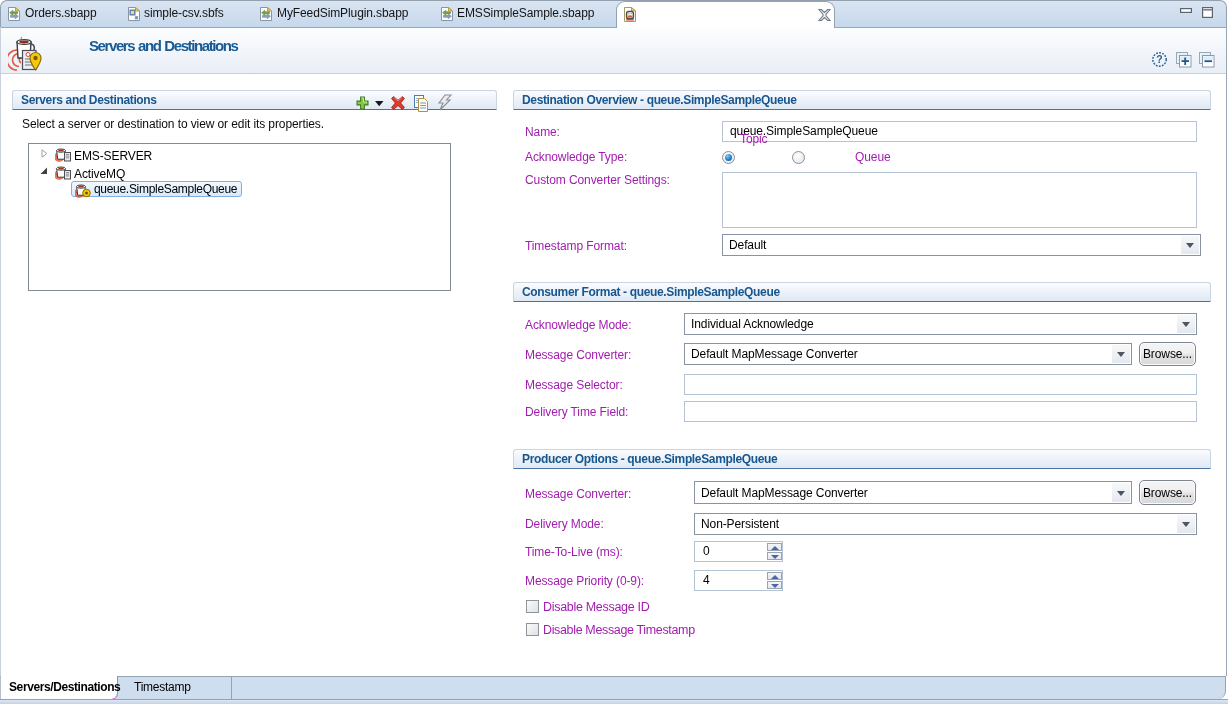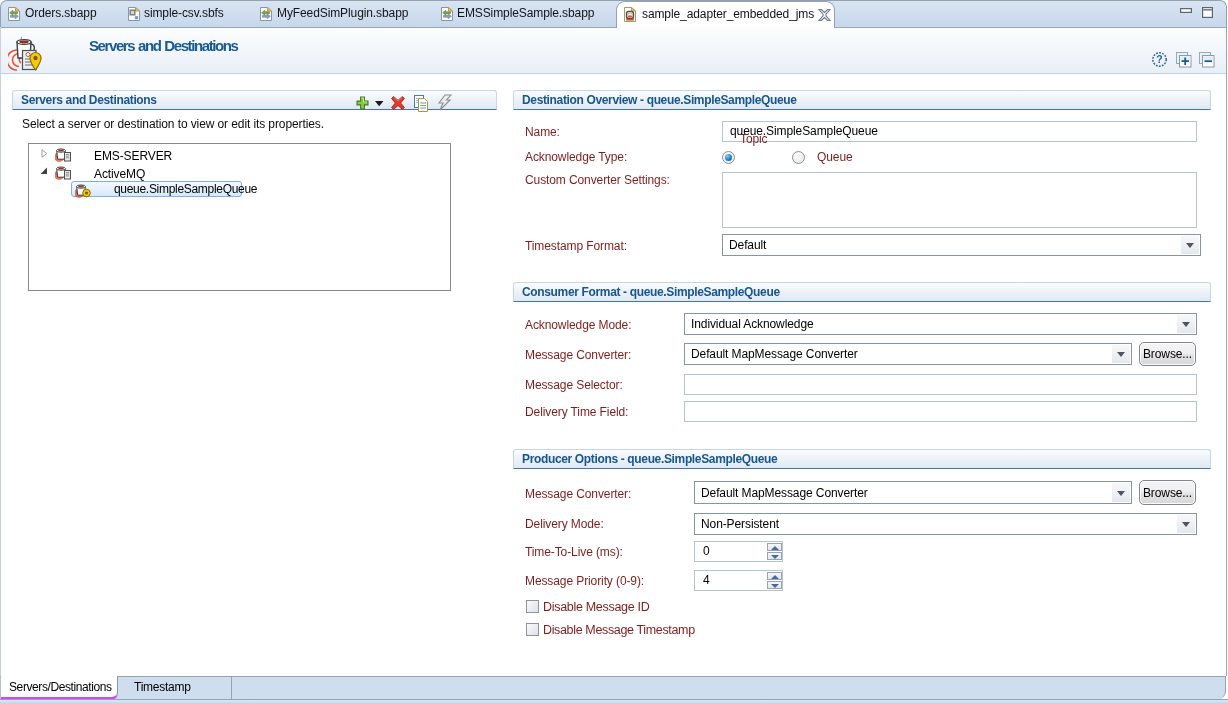--- a/index.html
+++ b/index.html
@@ -23,26 +23,26 @@
   background:linear-gradient(#fcfdfe,#e9eff7); border-bottom:1px solid #bdd2e7; }
 #bigtitle { position:absolute; left:88px; top:9px; font-size:15px; font-weight:bold; color:#175a94; letter-spacing:-1.4px; word-spacing:1px; }
 
 
 .sec { position:absolute; height:20px; background:linear-gradient(#fbfcfe 0%,#eef3f9 45%,#dfe9f4 100%);
   border:1px solid #c8d6e4; border-bottom:1px solid #4873a2; border-radius:3px 3px 0 0;
   font-weight:bold; font-size:12px; color:#17568e; line-height:19px; padding-left:8px; letter-spacing:-0.35px; }
 
 
 #treebox { left:28px; top:143px; width:423px; height:148px; background:#fff; border:1px solid #848a93; }
-.trow { position:absolute; font-size:12px; line-height:18px; color:#000; white-space:nowrap;margin-left:20px; }
+.trow { position:absolute; font-size:12px; line-height:18px; color:#000; white-space:nowrap; }
 #selpill { position:absolute; left:42px; top:37px; width:171px; height:16px;
   background:linear-gradient(#f3f9fe,#d7e9fb); border:1px solid #84aede; border-radius:3px; }
 
 
-.lbl { position:absolute; left:525px; font-size:12px; color:#7f1d1d; white-space:nowrap; }
+.lbl { position:absolute; left:525px; font-size:12px; color:#a21caf; white-space:nowrap; }
 .tin { position:absolute; background:#fff; border:1px solid #b4c4d4; font-size:12px; color:#000; }
 .combo { position:absolute; background:#fff; border:1px solid #8894a2; font-size:12px; color:#000; }
 .combo .val { position:absolute; left:6px; top:0; bottom:0; display:flex; align-items:center; }
 .combo .btn { position:absolute; top:1px; bottom:1px; right:1px; width:18px;
   background:linear-gradient(#f7f8fa,#e4e8ee); }
 .combo .btn:before { content:""; position:absolute; left:5px; top:50%; margin-top:-2px;
   border-left:4px solid transparent; border-right:4px solid transparent; border-top:5px solid #4c5560; }
 .pbtn { position:absolute; background:linear-gradient(#f4f4f4 0%,#efefef 45%,#e2e2e2 55%,#d8d8d8 100%);
   border:1px solid #7e8790; border-radius:5px; font-size:12px; color:#000;
   display:flex; align-items:center; justify-content:center; box-shadow:inset 0 0 0 1px #fbfbfb; }
@@ -59,22 +59,22 @@
   background:linear-gradient(135deg,#f9fafb,#dde2e8); }
 .radio { position:absolute; width:13px; height:13px; border-radius:50%;
   border:1px solid #8b8f94; background:radial-gradient(circle at 40% 35%,#ffffff,#dfe3e7); }
 .radio.on:before { content:""; position:absolute; left:2px; top:2px; width:7px; height:7px; border-radius:50%;
   background:radial-gradient(circle at 35% 30%,#7fd0f2,#1e78c8 60%,#0f5694); }
 
 
 #bstrip { left:0; top:676px; width:1226px; height:23px; background:#cfdeee;
   border:1px solid #97a2b1; border-bottom:none; border-radius:0 0 8px 0; border-left-color:#b7c0cc; }
 #btab1 { position:absolute; left:0; top:-1px; width:117px; height:24px; background:#ffffff;
-  border-right:1px solid #8a97a7; border-bottom:3px solid #d946ef; border-radius:0 0 7px 0;
-  line-height:23px; padding-left:8px; font-size:12px; letter-spacing:-0.4px; }
+  border-right:1px solid #8a97a7; border-bottom:1px solid #d946ef; border-radius:0 0 7px 0;
+  line-height:23px; padding-left:8px; font-size:12px; letter-spacing:-0.4px;font-weight:bold; }
 #btab2 { position:absolute; left:117px; top:0; width:114px; height:22px; line-height:21px; padding-left:16px;
   border-right:1px solid #98a3b2; font-size:12px; letter-spacing:-0.25px; }
 #bottomband { left:0; top:699px; width:1228px; height:5px; background:linear-gradient(#dde7f2,#c3d3e5); border-top:1px solid #8fa3bc; }
 </style>
 </head>
 <body>
 
 <div class="abs" id="tabstrip"></div>
 
 <svg class="abs" style="left:8px; top:7px;" width="12" height="14" viewBox="0 0 12 14">
@@ -112,21 +112,20 @@
 <div id="activetab">
   <svg class="ic" width="12" height="15" viewBox="0 0 12 15">
     <path d="M0.5 0.5 L7.5 0.5 L11.5 4 L11.5 14.5 L0.5 14.5 Z" fill="#fff" stroke="#a39b66"></path>
     <path d="M7.5 0.5 L7.5 4 L11.5 4 Z" fill="#e3c985" stroke="#bd9c4a"></path>
     <rect x="2.2" y="11" width="7.6" height="2.6" fill="#e0592f"></rect>
     <rect x="2.6" y="4.6" width="6.8" height="7" rx="2" fill="none" stroke="#4a4e55" stroke-width="1.5"></rect>
     <ellipse cx="6" cy="9.4" rx="2.2" ry="1.2" fill="#e0592f"></ellipse>
     <circle cx="4.9" cy="6.8" r="0.7" fill="#c8902c"></circle>
     <circle cx="7.1" cy="6.8" r="0.7" fill="#c8902c"></circle>
   </svg>
-  <span class="txt">sample_adapter_embedded_jms</span>
   <svg class="close" width="13" height="12" viewBox="0 0 13 12">
     <path d="M1 0.5 L3.4 0.5 L6.5 3.4 L9.6 0.5 L12 0.5 L8 5.2 L8 6.8 L12 11.5 L9.6 11.5 L6.5 8.6 L3.4 11.5 L1 11.5 L5 6.8 L5 5.2 Z" fill="#f4f6f8" stroke="#6e7a87" stroke-width="1.1"></path>
   </svg>
 </div>
 
 <svg class="winbtn abs" style="left:1180px; top:8px;" width="12" height="5" viewBox="0 0 12 5">
   <rect x="0.6" y="0.6" width="10.8" height="3.8" fill="#fff" stroke="#5c656f" stroke-width="1.2"></rect>
 </svg>
 <svg class="winbtn abs" style="left:1202px; top:7px;" width="11" height="11" viewBox="0 0 11 11">
   <rect x="0.6" y="0.6" width="9.8" height="9.8" fill="#fff" stroke="#5c656f" stroke-width="1.2"></rect>
@@ -245,21 +244,21 @@
 
 <div class="sec" style="left:513px; top:90px; width:698px;">Destination Overview - queue.SimpleSampleQueue</div>
 
 <div class="lbl" style="top:125px;">Name:</div>
 <div class="tin" style="left:722px; top:121px; width:475px; height:21px; line-height:19px; padding-left:7px;">queue.SimpleSampleQueue</div>
 
 <div class="lbl" style="top:150px;">Acknowledge Type:</div>
 <div class="radio on" style="left:722px; top:151px;"></div>
 <div class="lbl" style="left:740px; top:132px;">Topic</div>
 <div class="radio" style="left:792px; top:151px;"></div>
-<div class="lbl" style="left:817px; top:150px;">Queue</div>
+<div class="lbl" style="left:855px; top:150px;">Queue</div>
 
 <div class="lbl" style="top:173px;">Custom Converter Settings:</div>
 <div class="tin" style="left:722px; top:172px; width:475px; height:56px;"></div>
 
 <div class="lbl" style="top:239px;">Timestamp Format:</div>
 <div class="combo" style="left:722px; top:234px; width:479px; height:22px;">
     <span class="val">Default</span>
     <span class="btn"></span>
   </div>
 

